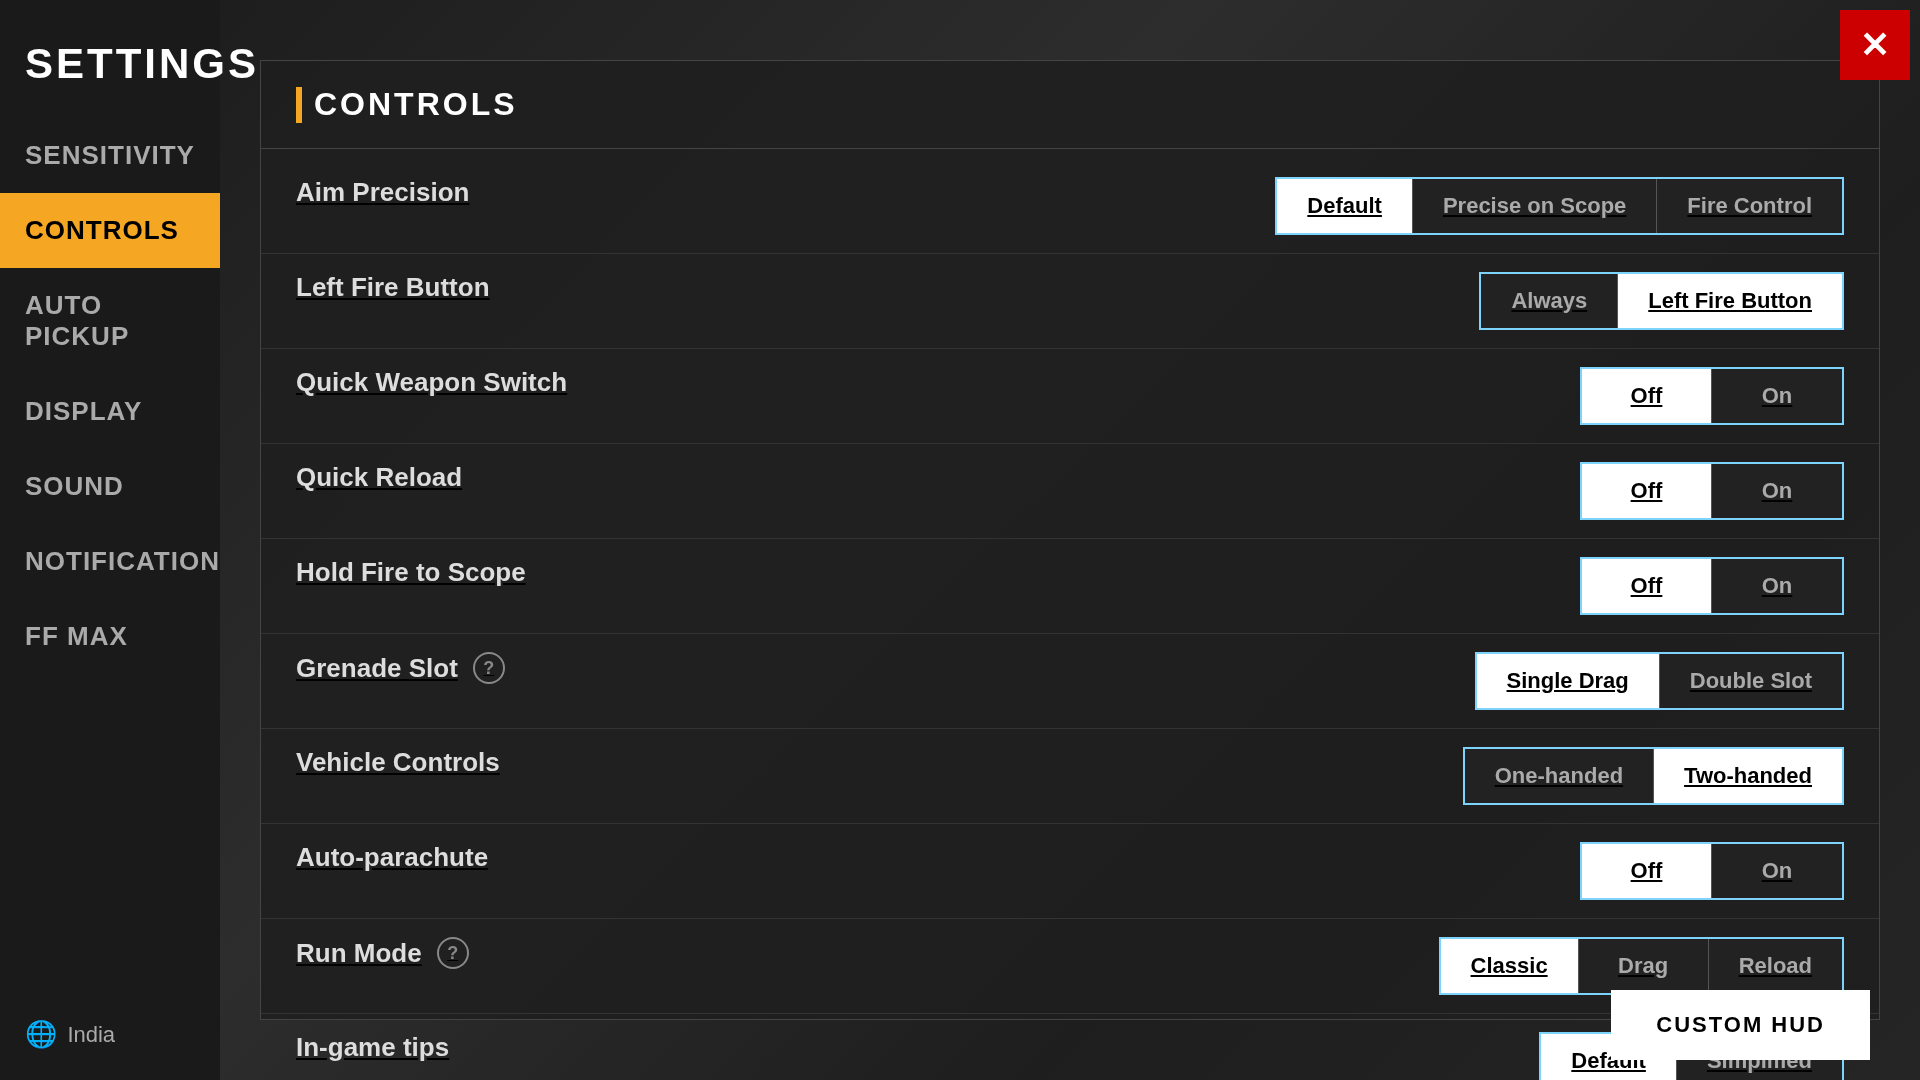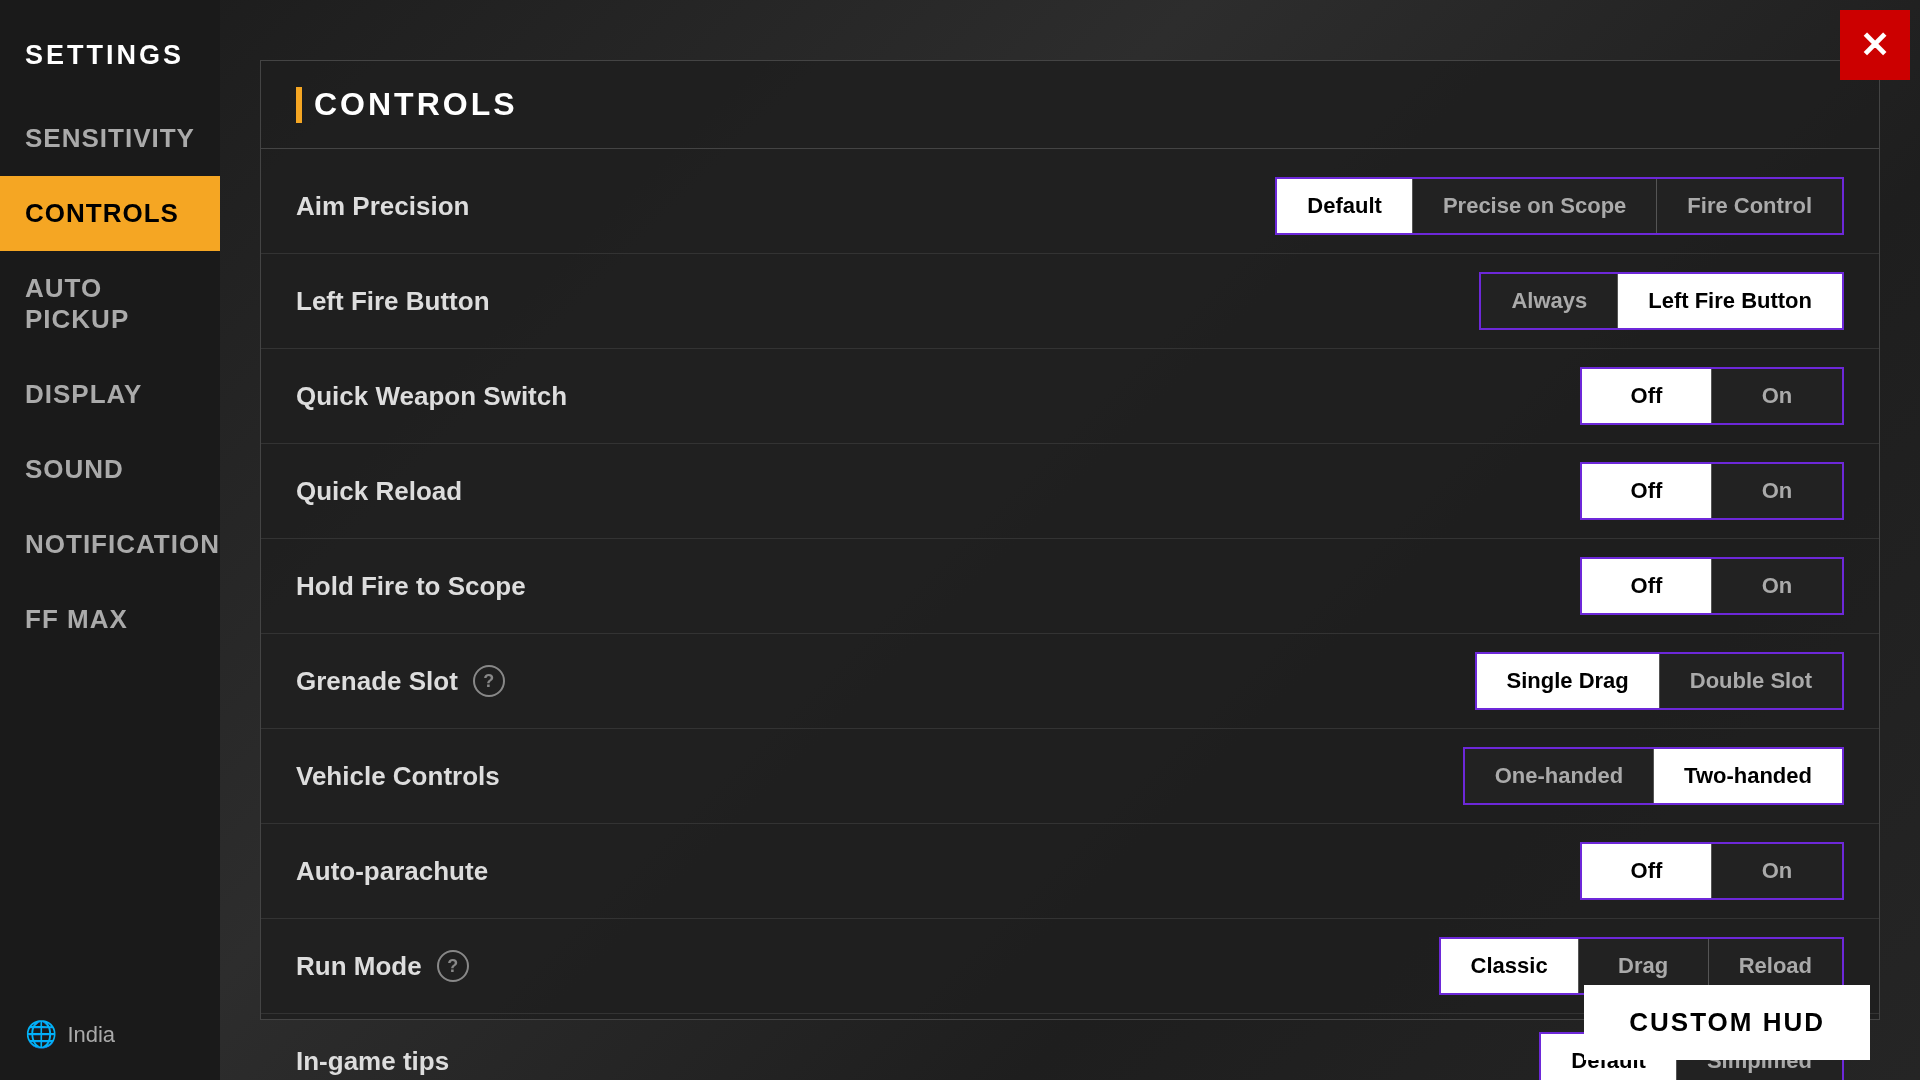--- a/index.html
+++ b/index.html
@@ -28,21 +28,21 @@
       height: 1080px;
       background: #1a1a1a;
       display: flex;
       flex-direction: column;
       padding-top: 20px;
       z-index: 10;
     }
 
     .sidebar-title {
       color: #ffffff;
-      font-size: 27px;
+      font-size: 42px;
       font-weight: 900;
       letter-spacing: 3px;
       padding: 20px 25px 30px 25px;
       text-transform: uppercase;
     }
 
     .sidebar-item {
       padding: 22px 25px;
       color: #aaaaaa;
       font-size: 26px;
@@ -105,24 +105,25 @@
       text-transform: uppercase;
     }
 
     
     .settings-list {
       padding: 10px 0;
     }
 
     .setting-row {
       display: flex;
-      align-items: center;
+      align-items: flex-start;
       padding: 18px 35px;
       border-bottom: 1px solid #333;
       min-height: 80px;
+      text-decoration: underline;
     }
 
     .setting-label {
       color: #dddddd;
       font-size: 26px;
       font-weight: 600;
       flex: 1;
       display: flex;
       align-items: center;
       gap: 15px;
@@ -138,21 +139,21 @@
       font-weight: 700;
       display: flex;
       align-items: center;
       justify-content: center;
       cursor: pointer;
     }
 
     
     .toggle-group {
       display: flex;
-      border: 2px solid #6d28d9;
+      border: 2px solid #7dd3fc;
       background: #222;
       margin-left: 28px;
     }
 
     .toggle-btn {
       padding: 14px 30px;
       color: #aaaaaa;
       font-size: 22px;
       font-weight: 600;
       cursor: pointer;
@@ -190,21 +191,21 @@
       border: none;
     }
 
     
     .custom-hud-btn {
       position: absolute;
       bottom: 20px;
       right: 50px;
       background: #ffffff;
       color: #000000;
-      font-size: 26px;
+      font-size: 22px;
       font-weight: 900;
       letter-spacing: 2px;
       padding: 22px 45px;
       cursor: pointer;
       text-transform: uppercase;
       border: none;
     }
   </style>
 </head>
 <body>

